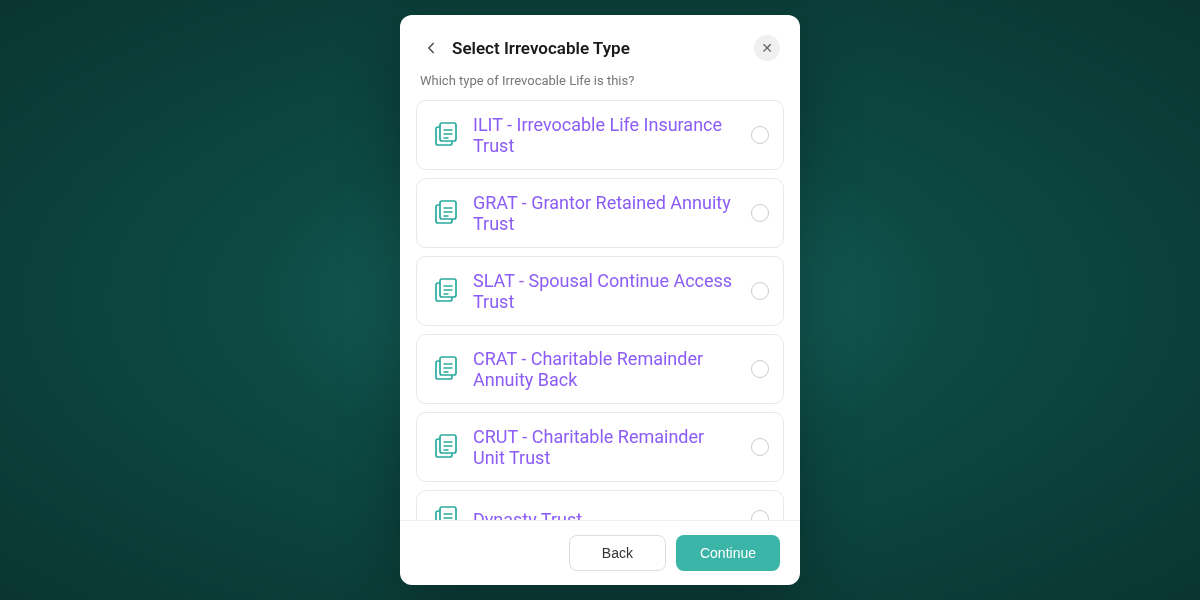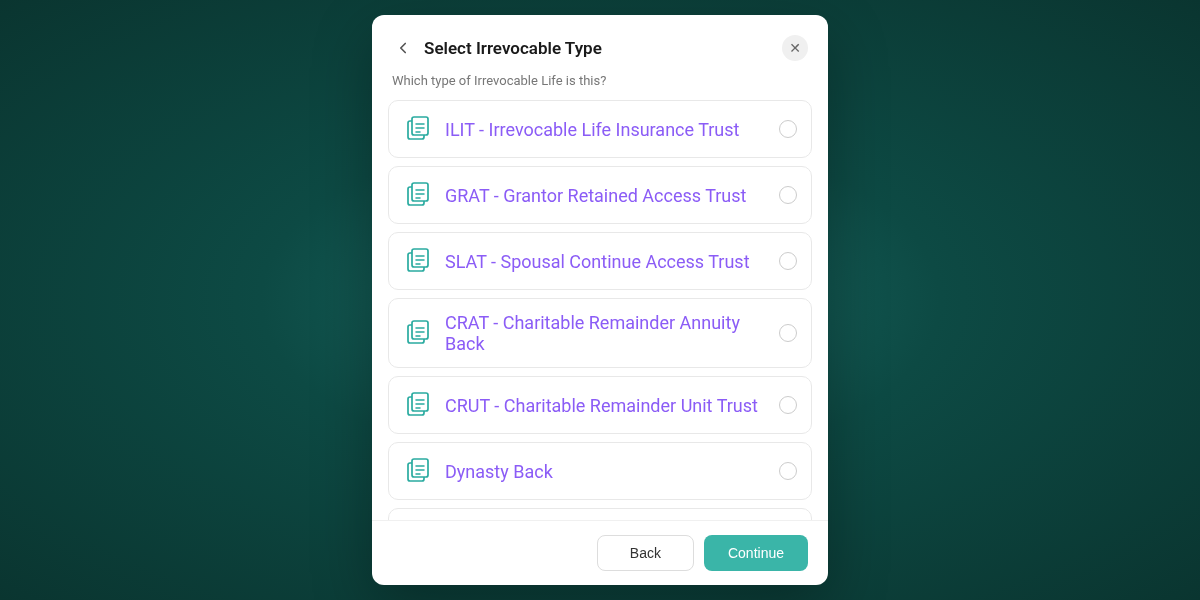--- a/index.html
+++ b/index.html
@@ -11,21 +11,21 @@
       display: flex;
       align-items: center;
       justify-content: center;
       font-family: -apple-system, BlinkMacSystemFont, 'Segoe UI', Roboto, sans-serif;
       overflow: hidden;
     }
 
     .modal {
       background: #ffffff;
       border-radius: 12px;
-      width: 456px;
+      width: 400px;
       max-height: 570px;
       display: flex;
       flex-direction: column;
       box-shadow: 0 20px 60px rgba(0,0,0,0.3);
       overflow: hidden;
     }
 
     .modal-header {
       padding: 20px 20px 8px 20px;
       display: flex;
@@ -191,21 +191,21 @@
       <div class="option-item">
       <div class="option-icon trust-icon">
         <svg width="28" height="28" viewBox="0 0 28 28" fill="none" xmlns="http://www.w3.org/2000/svg">
           <rect x="4" y="6" width="16" height="18" rx="2" stroke="#2aaba0" stroke-width="1.7" fill="none"></rect>
           <rect x="8" y="2" width="16" height="18" rx="2" stroke="#2aaba0" stroke-width="1.7" fill="white"></rect>
           <line x1="12" y1="9" x2="20" y2="9" stroke="#2aaba0" stroke-width="1.5" stroke-linecap="round"></line>
           <line x1="12" y1="13" x2="20" y2="13" stroke="#2aaba0" stroke-width="1.5" stroke-linecap="round"></line>
           <line x1="12" y1="17" x2="16" y2="17" stroke="#2aaba0" stroke-width="1.5" stroke-linecap="round"></line>
         </svg>
       </div>
-      <span class="option-label">GRAT - Grantor Retained Access Trust</span>
+      <span class="option-label">GRAT - Grantor Retained Annuity Trust</span>
       <div class="radio-circle"></div>
     </div>
       <div class="option-item">
       <div class="option-icon trust-icon">
         <svg width="28" height="28" viewBox="0 0 28 28" fill="none" xmlns="http://www.w3.org/2000/svg">
           <rect x="4" y="6" width="16" height="18" rx="2" stroke="#2aaba0" stroke-width="1.7" fill="none"></rect>
           <rect x="8" y="2" width="16" height="18" rx="2" stroke="#2aaba0" stroke-width="1.7" fill="white"></rect>
           <line x1="12" y1="9" x2="20" y2="9" stroke="#2aaba0" stroke-width="1.5" stroke-linecap="round"></line>
           <line x1="12" y1="13" x2="20" y2="13" stroke="#2aaba0" stroke-width="1.5" stroke-linecap="round"></line>
           <line x1="12" y1="17" x2="16" y2="17" stroke="#2aaba0" stroke-width="1.5" stroke-linecap="round"></line>
@@ -243,21 +243,21 @@
       <div class="option-item">
       <div class="option-icon trust-icon">
         <svg width="28" height="28" viewBox="0 0 28 28" fill="none" xmlns="http://www.w3.org/2000/svg">
           <rect x="4" y="6" width="16" height="18" rx="2" stroke="#2aaba0" stroke-width="1.7" fill="none"></rect>
           <rect x="8" y="2" width="16" height="18" rx="2" stroke="#2aaba0" stroke-width="1.7" fill="white"></rect>
           <line x1="12" y1="9" x2="20" y2="9" stroke="#2aaba0" stroke-width="1.5" stroke-linecap="round"></line>
           <line x1="12" y1="13" x2="20" y2="13" stroke="#2aaba0" stroke-width="1.5" stroke-linecap="round"></line>
           <line x1="12" y1="17" x2="16" y2="17" stroke="#2aaba0" stroke-width="1.5" stroke-linecap="round"></line>
         </svg>
       </div>
-      <span class="option-label">Dynasty Back</span>
+      <span class="option-label">Dynasty Trust</span>
       <div class="radio-circle"></div>
     </div>
       <div class="option-item">
       <div class="option-icon trust-icon">
         <svg width="28" height="28" viewBox="0 0 28 28" fill="none" xmlns="http://www.w3.org/2000/svg">
           <rect x="4" y="6" width="16" height="18" rx="2" stroke="#2aaba0" stroke-width="1.7" fill="none"></rect>
           <rect x="8" y="2" width="16" height="18" rx="2" stroke="#2aaba0" stroke-width="1.7" fill="white"></rect>
           <line x1="12" y1="9" x2="20" y2="9" stroke="#2aaba0" stroke-width="1.5" stroke-linecap="round"></line>
           <line x1="12" y1="13" x2="20" y2="13" stroke="#2aaba0" stroke-width="1.5" stroke-linecap="round"></line>
           <line x1="12" y1="17" x2="16" y2="17" stroke="#2aaba0" stroke-width="1.5" stroke-linecap="round"></line>

